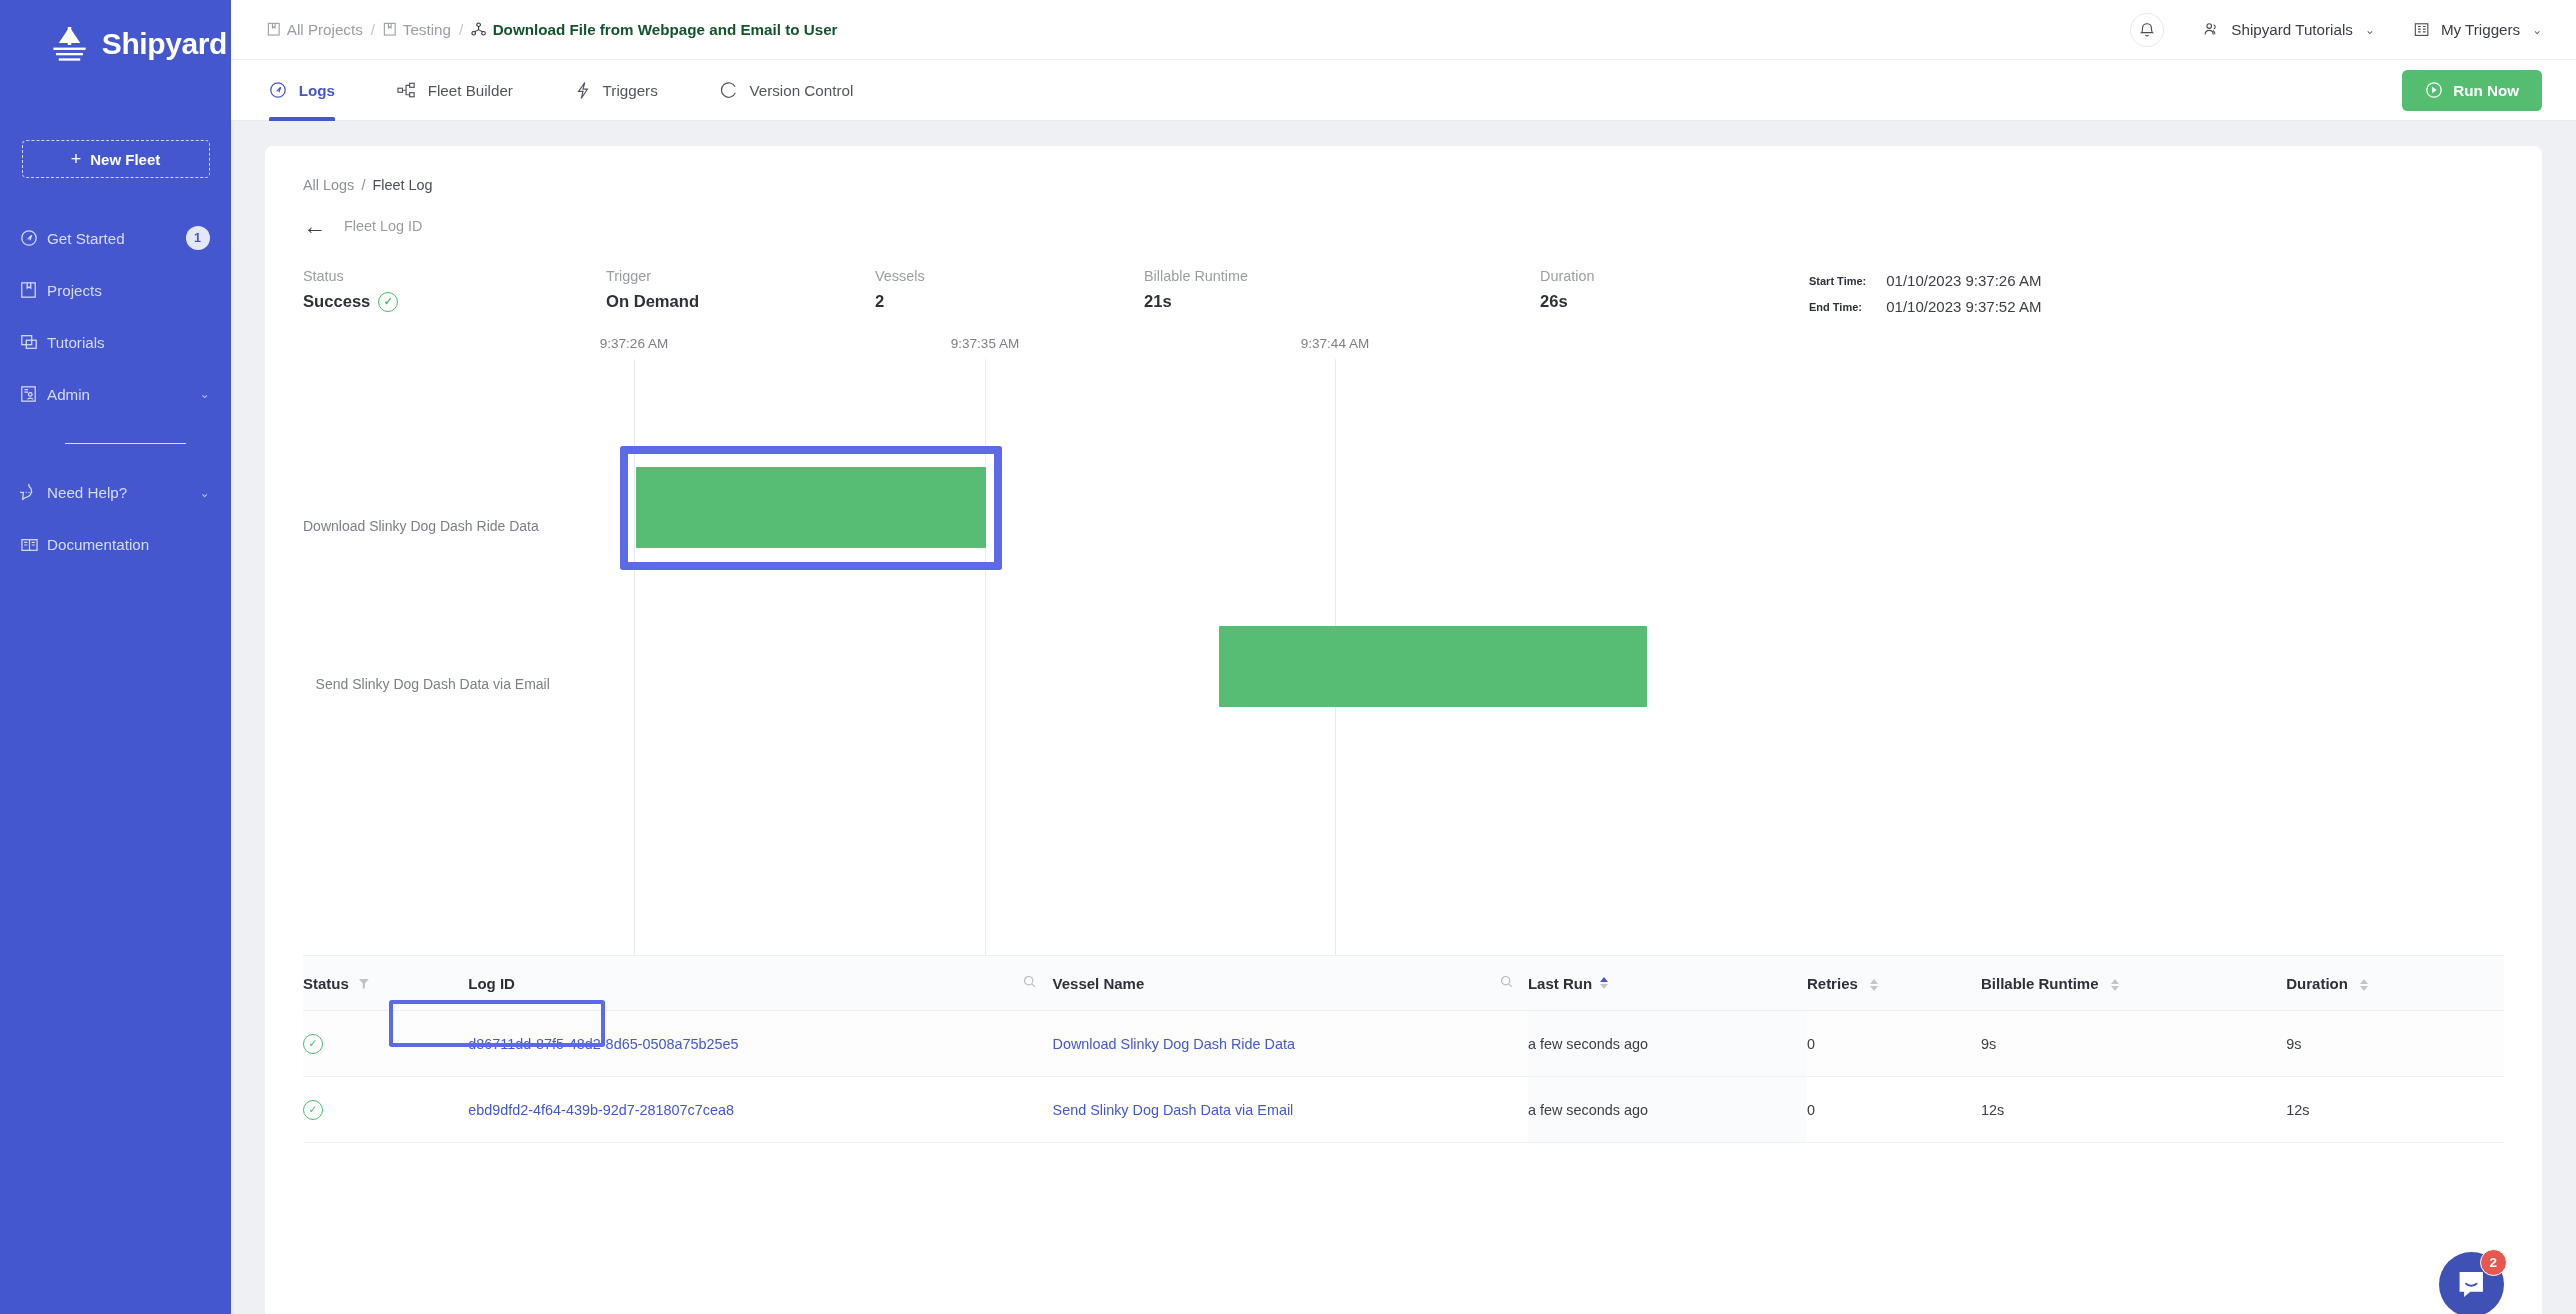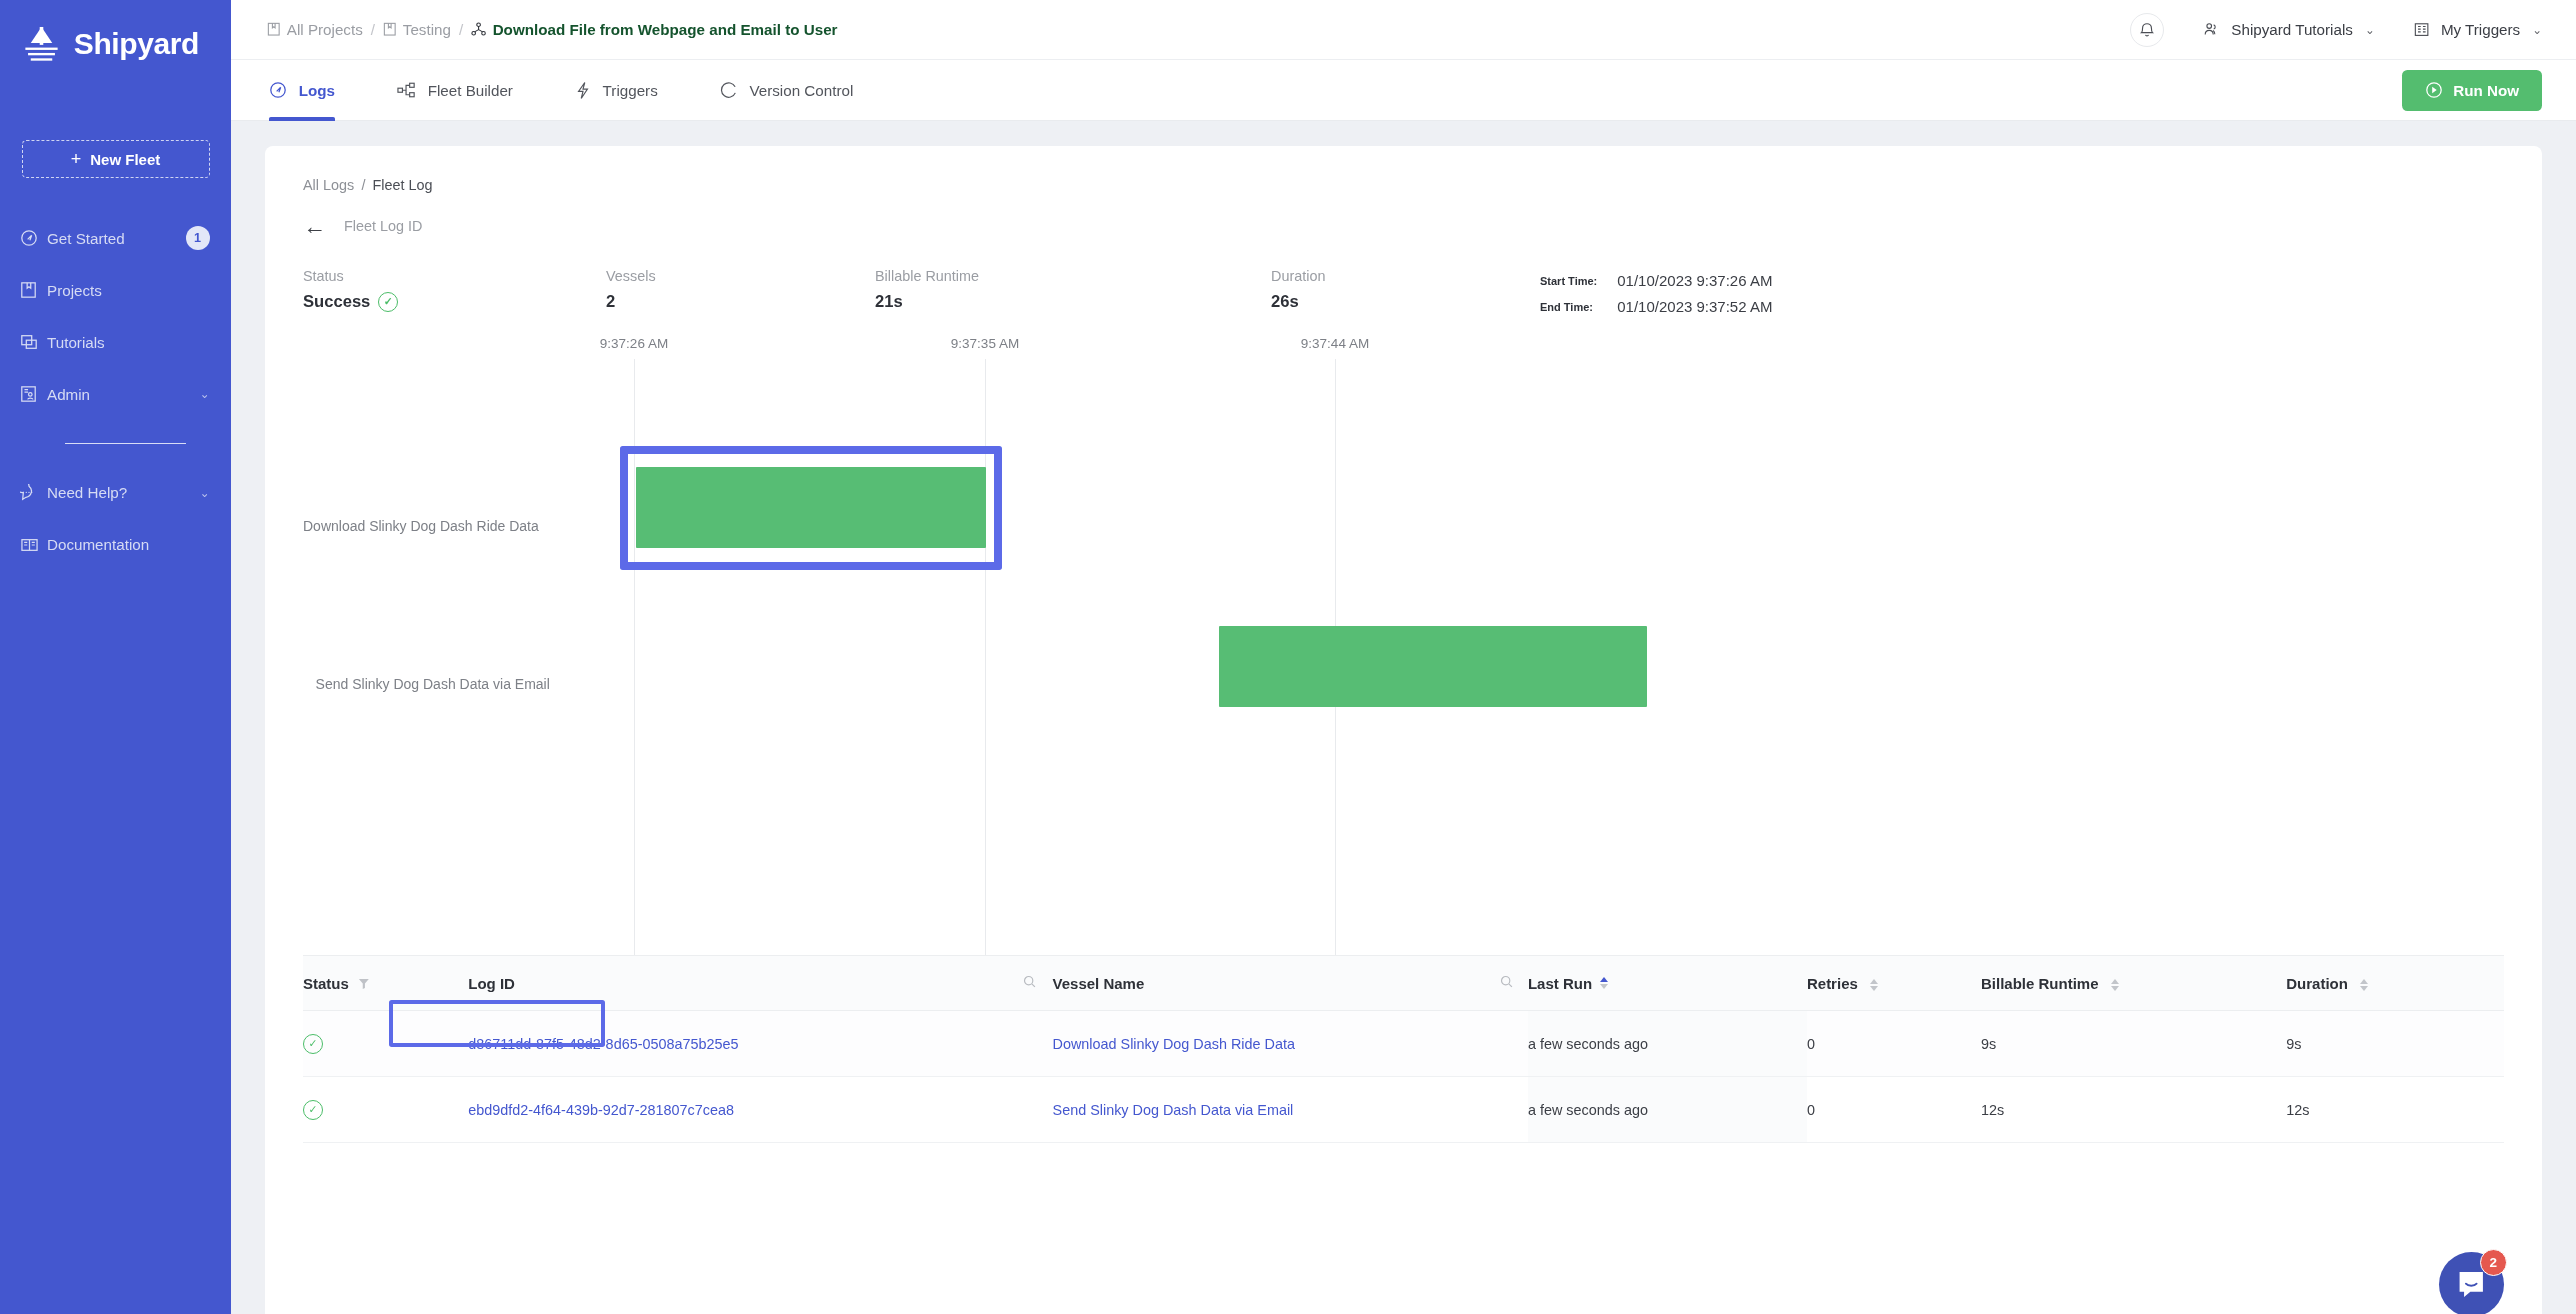--- a/index.html
+++ b/index.html
@@ -12,21 +12,21 @@
   .app { display: flex; width: 2576px; height: 1315px; }
 
   
   .sidebar {
     width: 231px; flex: 0 0 231px;
     background: #4457cf;
     color: #fff;
     display: flex; flex-direction: column;
     padding-top: 16px;
   }
-  .brand { display: flex; align-items: center; gap: 10.8px; padding: 9px 0 0 20px; }
+  .brand { display: flex; align-items: center; gap: 10.8px; padding: 9px 0 0 20px; margin-left: 28px; }
   .brand-mark { width: 43px; height: 38px; position: relative; }
   .brand-text { font-size: 30px; font-weight: 700; letter-spacing: -0.4px; }
 
   .new-fleet {
     margin: 77px 21.5px 0 21.5px;
     height: 38px;
     border: 1.3px dashed rgba(255,255,255,.75);
     border-radius: 4.5px;
     display: flex; align-items: center; justify-content: center;
     gap: 9px;
@@ -426,20 +426,24 @@
         </div>
 
         <div class="metarow">
           <div class="meta m1">
             <div class="meta-k">Status</div>
             <div class="meta-v">
               <span>Success</span>
               <span class="check-circle">✓</span>
             </div>
           </div>
+          <div class="meta m2">
+            <div class="meta-k">Trigger</div>
+            <div class="meta-v">On Demand</div>
+          </div>
           <div class="meta m3">
             <div class="meta-k">Vessels</div>
             <div class="meta-v">2</div>
           </div>
           <div class="meta m4">
             <div class="meta-k">Billable Runtime</div>
             <div class="meta-v">21s</div>
           </div>
           <div class="meta m5">
             <div class="meta-k">Duration</div>

